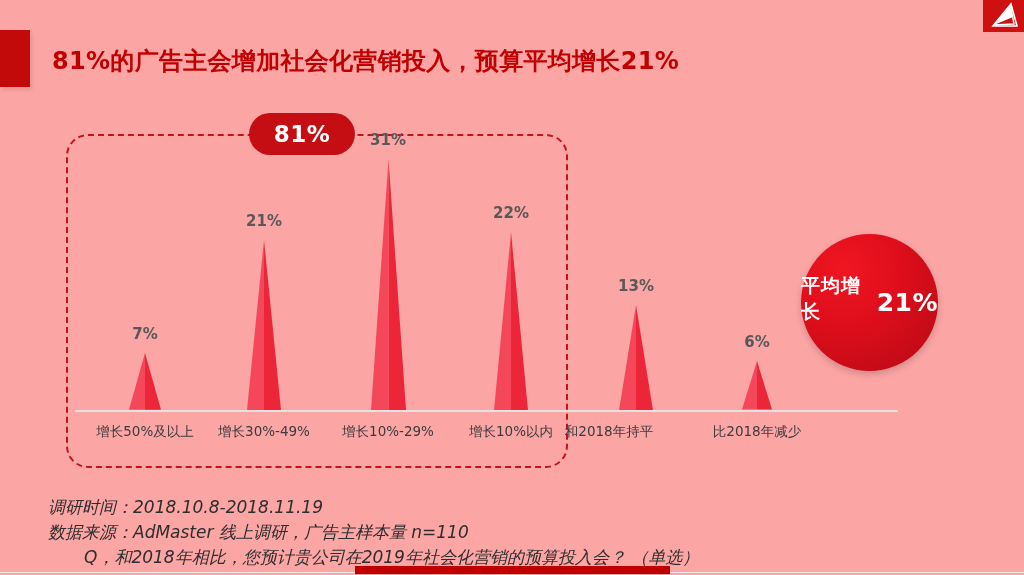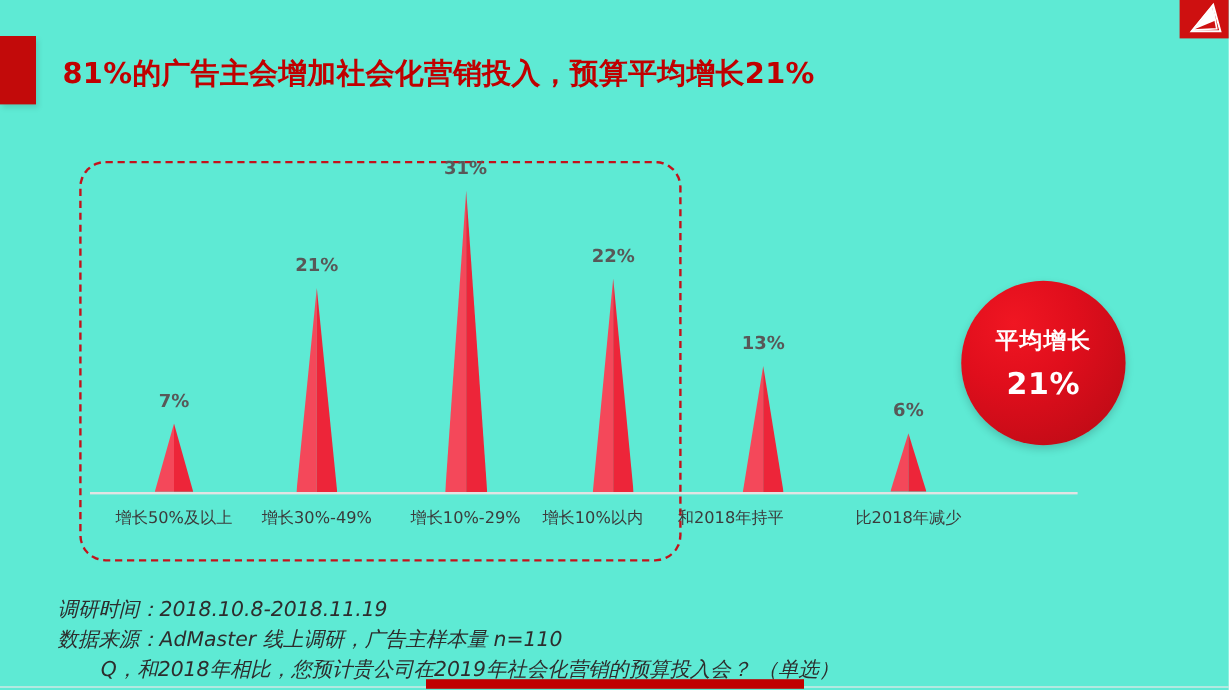--- a/index.html
+++ b/index.html
@@ -12,21 +12,21 @@
     background: #ffffff;
     font-family: "Liberation Sans", sans-serif;
     overflow: hidden;
     position: relative;
   }
   #slide {
     position: absolute;
     inset: 0;
     width: 1024px;
     height: 575px;
-    background: #5eead4;
+    background: #fca5a5;
   }
 
   
   #logo {
     position: absolute;
     left: 983px;
     top: 0px;
     width: 41px;
     height: 32px;
     background: #CE1010;
@@ -139,21 +139,21 @@
     position: absolute;
     left: 801px;
     top: 234px;
     width: 137px;
     height: 137px;
     border-radius: 50%;
     background: radial-gradient(circle at 32% 26%, #F01622 0%, #E00E1C 38%, #B50A14 100%);
     box-shadow: 0 3px 7px rgba(0,0,0,0.18);
     color: #ffffff;
     display: flex;
-    flex-direction: column;
+    flex-direction: row;
     align-items: center;
     justify-content: center;
     font-family: "DejaVu Sans", "Liberation Sans", sans-serif;
   }
   #circle-label {
     font-size: 19px;
     font-weight: bold;
     letter-spacing: 1px;
     margin-bottom: 8px;
   }
@@ -207,20 +207,21 @@
       <polygon points="27.5,5 31,24 11,25" fill="none" stroke="#ffffff" stroke-width="1.4"></polygon>
       <polygon points="27,6 30,17 12,24.5" fill="#ffffff"></polygon>
     </svg>
   </div>
 
   <div id="title-accent-shadow"></div>
   <div id="title-accent"></div>
   <div id="slide-title">81%的广告主会增加社会化营销投入，预算平均增长21%</div>
 
   <div id="dashed-box"></div>
+  <div id="badge-81">81%</div>
 
   <div id="chart">
     <div id="baseline"></div>
   <div class="bar-group" style="left: 129px; top: 353.3px; width: 32px; height: 56.7px; bottom: auto;">
         <svg width="32" height="56.699999999999996" viewBox="0 0 32 56.699999999999996" style="display: block;">
           <polygon points="16,0 16,56.699999999999996 0,56.699999999999996" fill="#F4485A"></polygon>
           <polygon points="16,0 32,56.699999999999996 16,56.699999999999996" fill="#ED2539"></polygon>
         </svg>
       </div>
       <div class="bar-value" style="left: 80px; width: 130px; top: 325.3px; position: absolute;">7%</div>
@@ -241,21 +242,21 @@
       </div>
       <div class="bar-value" style="left: 323px; width: 130px; top: 130.9px; position: absolute;">31%</div>
       <div class="cat-label" style="left: 323px; width: 130px;">增长10%-29%</div>
       <div class="bar-group" style="left: 494px; top: 231.8px; width: 34px; height: 178.2px; bottom: auto;">
         <svg width="34" height="178.2" viewBox="0 0 34 178.2" style="display: block;">
           <polygon points="17,0 17,178.2 0,178.2" fill="#F4485A"></polygon>
           <polygon points="17,0 34,178.2 17,178.2" fill="#ED2539"></polygon>
         </svg>
       </div>
       <div class="bar-value" style="left: 446px; width: 130px; top: 203.8px; position: absolute;">22%</div>
-      <div class="cat-label" style="left: 429px; width: 130px;">增长10%以内</div>
+      <div class="cat-label" style="left: 446px; width: 130px;">增长10%以内</div>
       <div class="bar-group" style="left: 619px; top: 304.7px; width: 34px; height: 105.3px; bottom: auto;">
         <svg width="34" height="105.3" viewBox="0 0 34 105.3" style="display: block;">
           <polygon points="17,0 17,105.3 0,105.3" fill="#F4485A"></polygon>
           <polygon points="17,0 34,105.3 17,105.3" fill="#ED2539"></polygon>
         </svg>
       </div>
       <div class="bar-value" style="left: 571px; width: 130px; top: 276.7px; position: absolute;">13%</div>
       <div class="cat-label" style="left: 544px; width: 130px;">和2018年持平</div>
       <div class="bar-group" style="left: 742px; top: 361.4px; width: 30px; height: 48.6px; bottom: auto;">
         <svg width="30" height="48.599999999999994" viewBox="0 0 30 48.599999999999994" style="display: block;">

